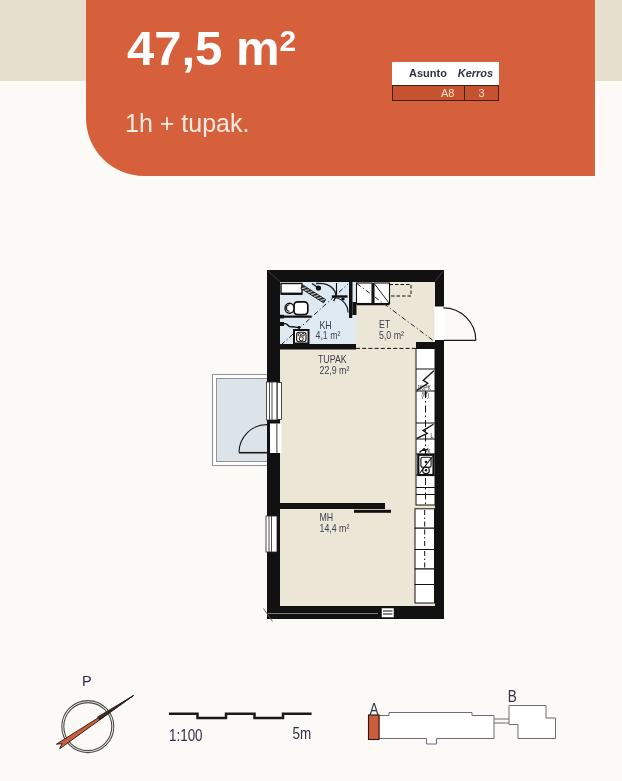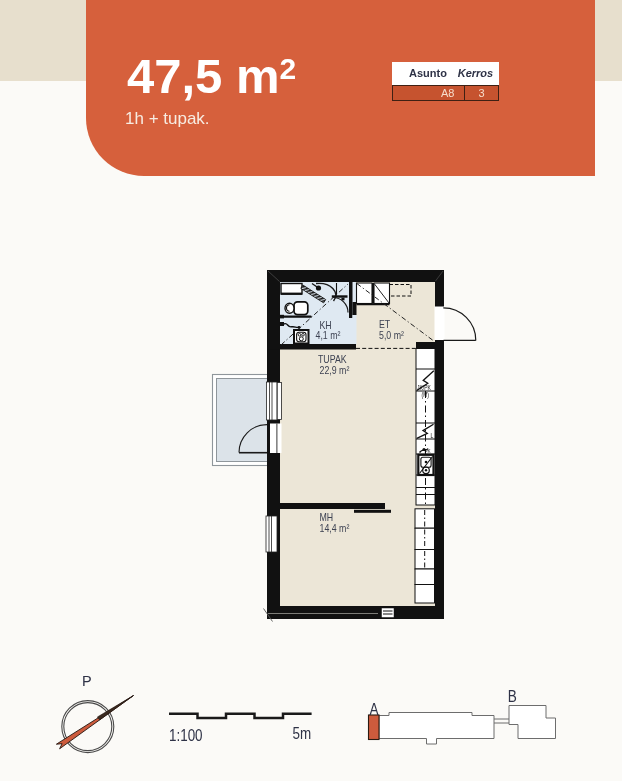--- a/index.html
+++ b/index.html
@@ -7,23 +7,23 @@
        font-family:"Liberation Sans",sans-serif;overflow:hidden;}
   .abs{position:absolute;}
 </style>
 </head>
 <body>
 
 <div class="abs" style="left:0;top:0;width:622px;height:81px;background:#e7dfcd;"></div>
 
 <div class="abs" style="left:86px;top:0;width:509px;height:176px;background:#d6603c;border-bottom-left-radius:58px;"></div>
 
-<div class="abs" style="left:127px;top:48px;color:#ffffff;font-size:49px;font-weight:bold;">47,5 m<span style="font-size:30px;vertical-align:14px;">2</span></div>
-
-<div class="abs" style="left:125px;top:109px;color:#f7ece2;font-size:17px;text-align:right;">1h + tupak.</div>
+<div class="abs" style="left:127px;top:20px;color:#ffffff;font-size:49px;font-weight:bold;">47,5 m<span style="font-size:30px;vertical-align:14px;">2</span></div>
+
+<div class="abs" style="left:125px;top:109px;color:#f7ece2;font-size:25px;text-align:right;">1h + tupak.</div>
 
 <div class="abs" style="left:392px;top:62px;width:107px;font-size:11px;">
 
   <div style="display:flex;background:#ffffff;color:#2e3246;font-weight:bold;height:23px;line-height:23px;text-align:center;">
     <div style="width:54px;padding-left:12px;">Asunto</div>
       <div style="width:53px;font-style:italic;">Kerros</div>
   </div>
 
   <div style="display:flex;height:16px;line-height:15px;text-align:center;color:#f6ddcb;">
     <div style="width:52px;background:#c6532f;border:1px solid #3f2013;padding-left:38px;">A8</div>

